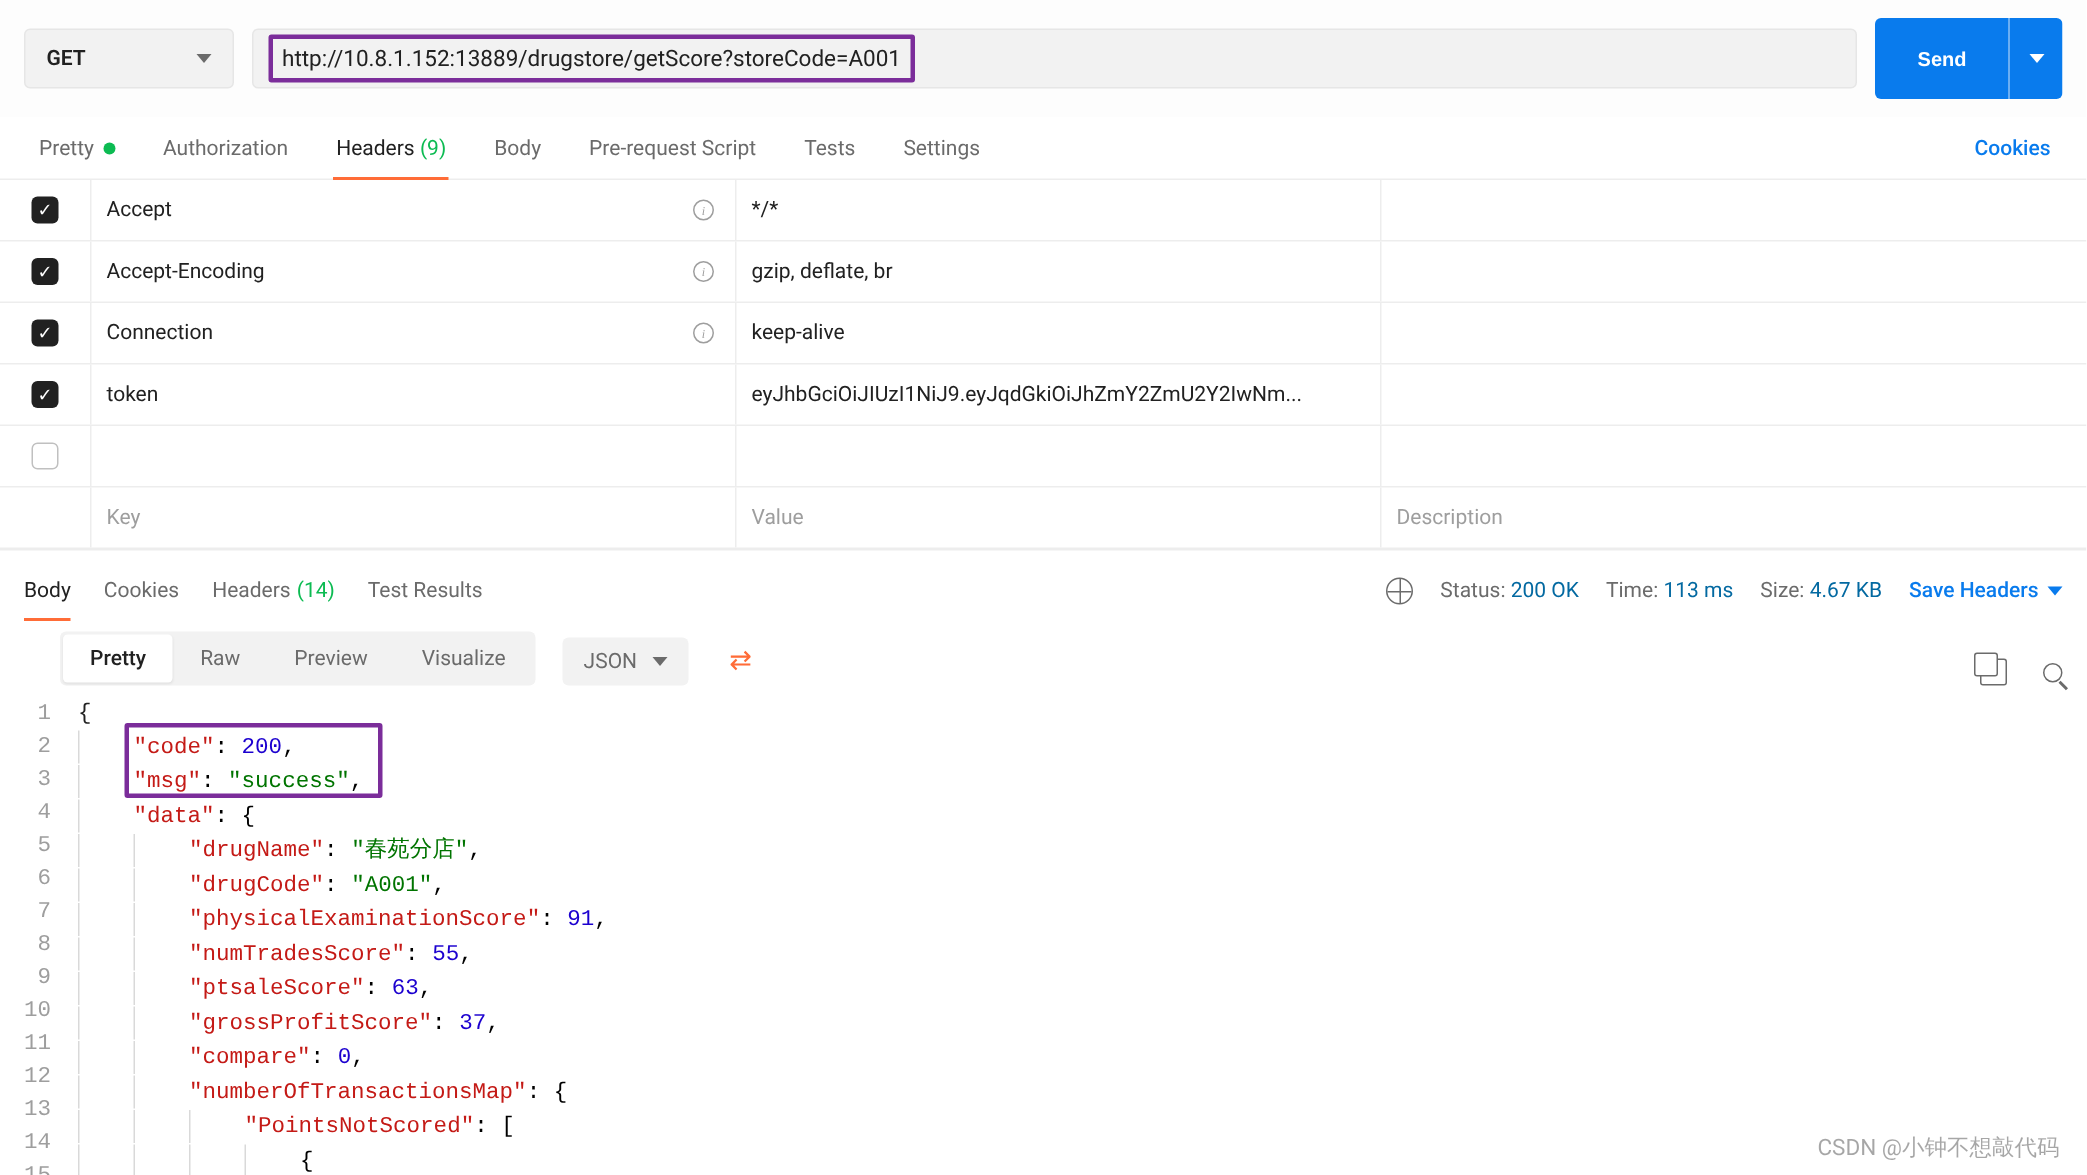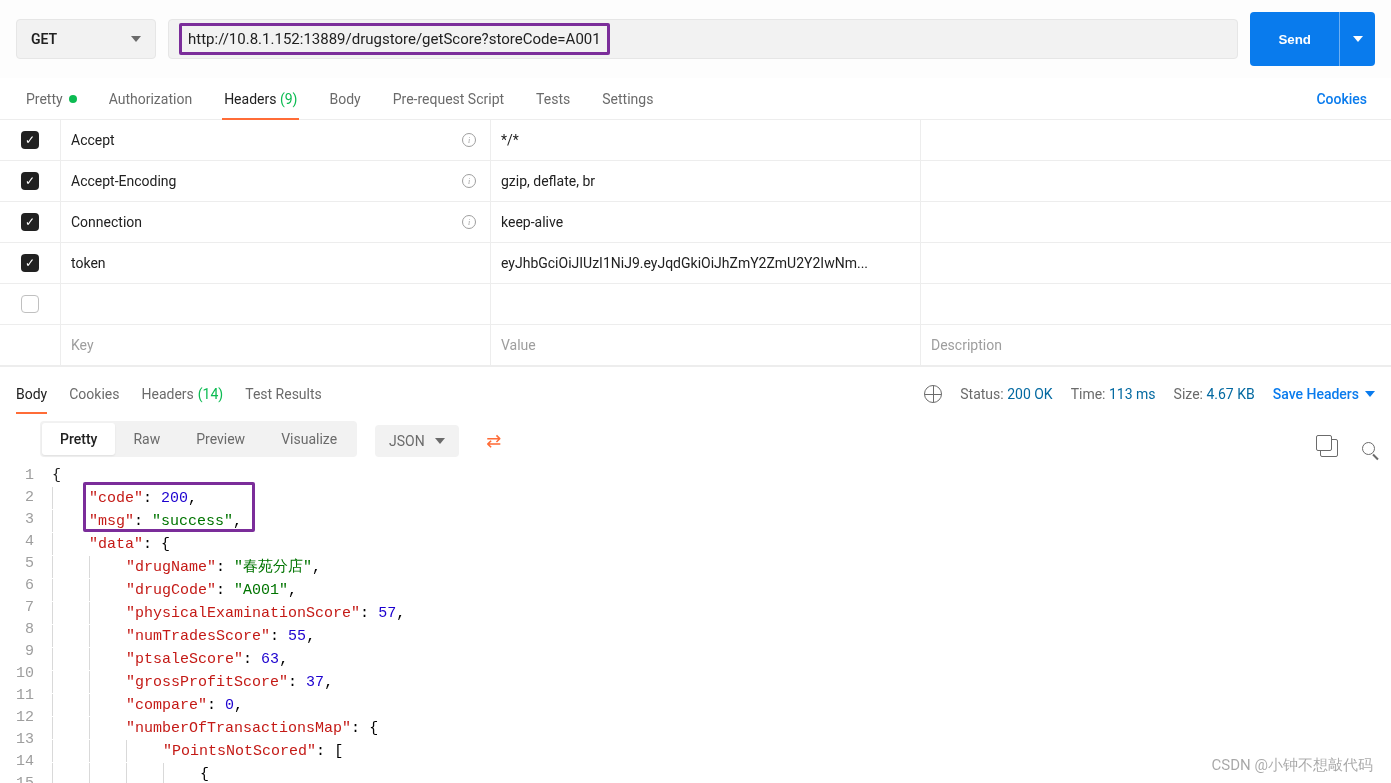--- a/index.html
+++ b/index.html
@@ -226,21 +226,21 @@
       <div>15</div>
     </div>
   <div class="code" id="code">
     <div class="hl-box"></div>
   <div>{</div>
       <div><span class="guide"></span>&nbsp;&nbsp;&nbsp;&nbsp;<span class="k">"code"</span><span class="p">:</span> <span class="n">200</span><span class="p">,</span></div>
       <div><span class="guide"></span>&nbsp;&nbsp;&nbsp;&nbsp;<span class="k">"msg"</span><span class="p">:</span> <span class="s">"success"</span><span class="p">,</span></div>
       <div><span class="guide"></span>&nbsp;&nbsp;&nbsp;&nbsp;<span class="k">"data"</span><span class="p">:</span> <span class="p">{</span></div>
       <div><span class="guide"></span>&nbsp;&nbsp;&nbsp;&nbsp;<span class="guide"></span>&nbsp;&nbsp;&nbsp;&nbsp;<span class="k">"drugName"</span><span class="p">:</span> <span class="s">"春苑分店"</span><span class="p">,</span></div>
       <div><span class="guide"></span>&nbsp;&nbsp;&nbsp;&nbsp;<span class="guide"></span>&nbsp;&nbsp;&nbsp;&nbsp;<span class="k">"drugCode"</span><span class="p">:</span> <span class="s">"A001"</span><span class="p">,</span></div>
-      <div><span class="guide"></span>&nbsp;&nbsp;&nbsp;&nbsp;<span class="guide"></span>&nbsp;&nbsp;&nbsp;&nbsp;<span class="k">"physicalExaminationScore"</span><span class="p">:</span> <span class="n">57</span><span class="p">,</span></div>
+      <div><span class="guide"></span>&nbsp;&nbsp;&nbsp;&nbsp;<span class="guide"></span>&nbsp;&nbsp;&nbsp;&nbsp;<span class="k">"physicalExaminationScore"</span><span class="p">:</span> <span class="n">91</span><span class="p">,</span></div>
       <div><span class="guide"></span>&nbsp;&nbsp;&nbsp;&nbsp;<span class="guide"></span>&nbsp;&nbsp;&nbsp;&nbsp;<span class="k">"numTradesScore"</span><span class="p">:</span> <span class="n">55</span><span class="p">,</span></div>
       <div><span class="guide"></span>&nbsp;&nbsp;&nbsp;&nbsp;<span class="guide"></span>&nbsp;&nbsp;&nbsp;&nbsp;<span class="k">"ptsaleScore"</span><span class="p">:</span> <span class="n">63</span><span class="p">,</span></div>
       <div><span class="guide"></span>&nbsp;&nbsp;&nbsp;&nbsp;<span class="guide"></span>&nbsp;&nbsp;&nbsp;&nbsp;<span class="k">"grossProfitScore"</span><span class="p">:</span> <span class="n">37</span><span class="p">,</span></div>
       <div><span class="guide"></span>&nbsp;&nbsp;&nbsp;&nbsp;<span class="guide"></span>&nbsp;&nbsp;&nbsp;&nbsp;<span class="k">"compare"</span><span class="p">:</span> <span class="n">0</span><span class="p">,</span></div>
       <div><span class="guide"></span>&nbsp;&nbsp;&nbsp;&nbsp;<span class="guide"></span>&nbsp;&nbsp;&nbsp;&nbsp;<span class="k">"numberOfTransactionsMap"</span><span class="p">:</span> <span class="p">{</span></div>
       <div><span class="guide"></span>&nbsp;&nbsp;&nbsp;&nbsp;<span class="guide"></span>&nbsp;&nbsp;&nbsp;&nbsp;<span class="guide"></span>&nbsp;&nbsp;&nbsp;&nbsp;<span class="k">"PointsNotScored"</span><span class="p">:</span> <span class="p">[</span></div>
       <div><span class="guide"></span>&nbsp;&nbsp;&nbsp;&nbsp;<span class="guide"></span>&nbsp;&nbsp;&nbsp;&nbsp;<span class="guide"></span>&nbsp;&nbsp;&nbsp;&nbsp;<span class="guide"></span>&nbsp;&nbsp;&nbsp;&nbsp;<span class="p">{</span></div>
       <div><span class="guide"></span>&nbsp;&nbsp;&nbsp;&nbsp;<span class="guide"></span>&nbsp;&nbsp;&nbsp;&nbsp;<span class="guide"></span>&nbsp;&nbsp;&nbsp;&nbsp;<span class="guide"></span>&nbsp;&nbsp;&nbsp;&nbsp;<span class="guide"></span>&nbsp;&nbsp;&nbsp;&nbsp;<span class="k">"numTransaId"</span><span class="p">:</span> <span class="n">2</span></div>
     </div>
 </div>

